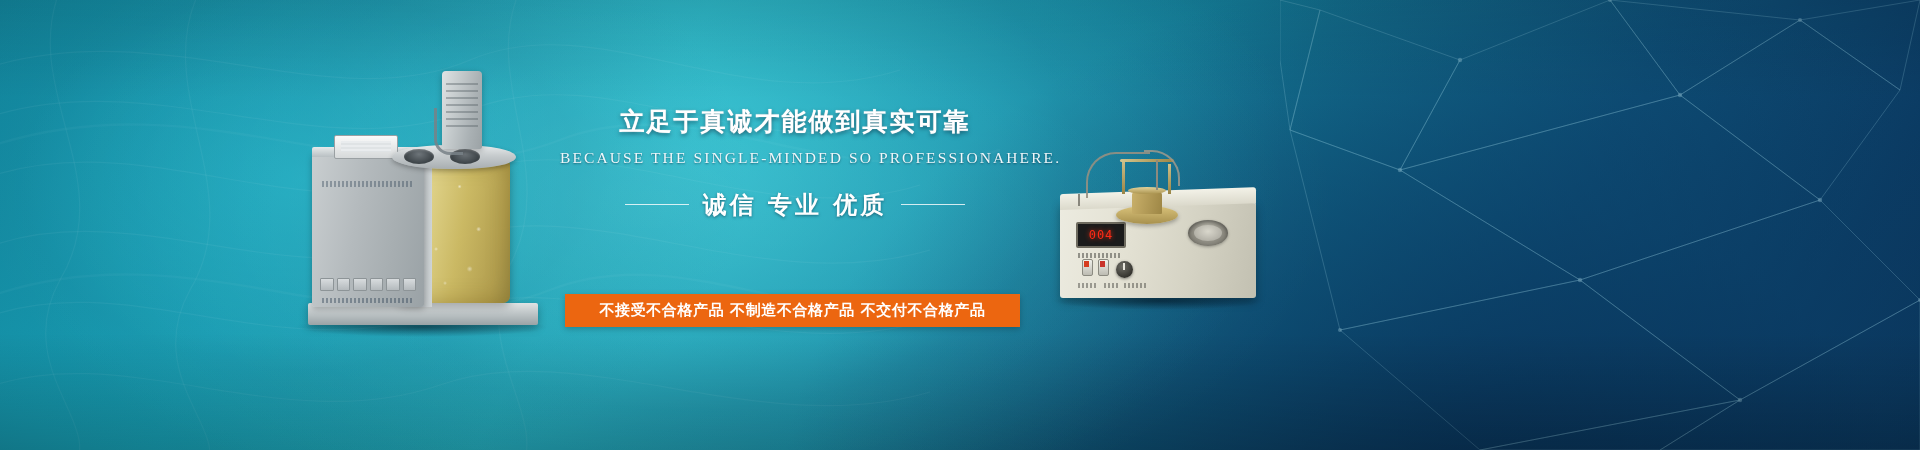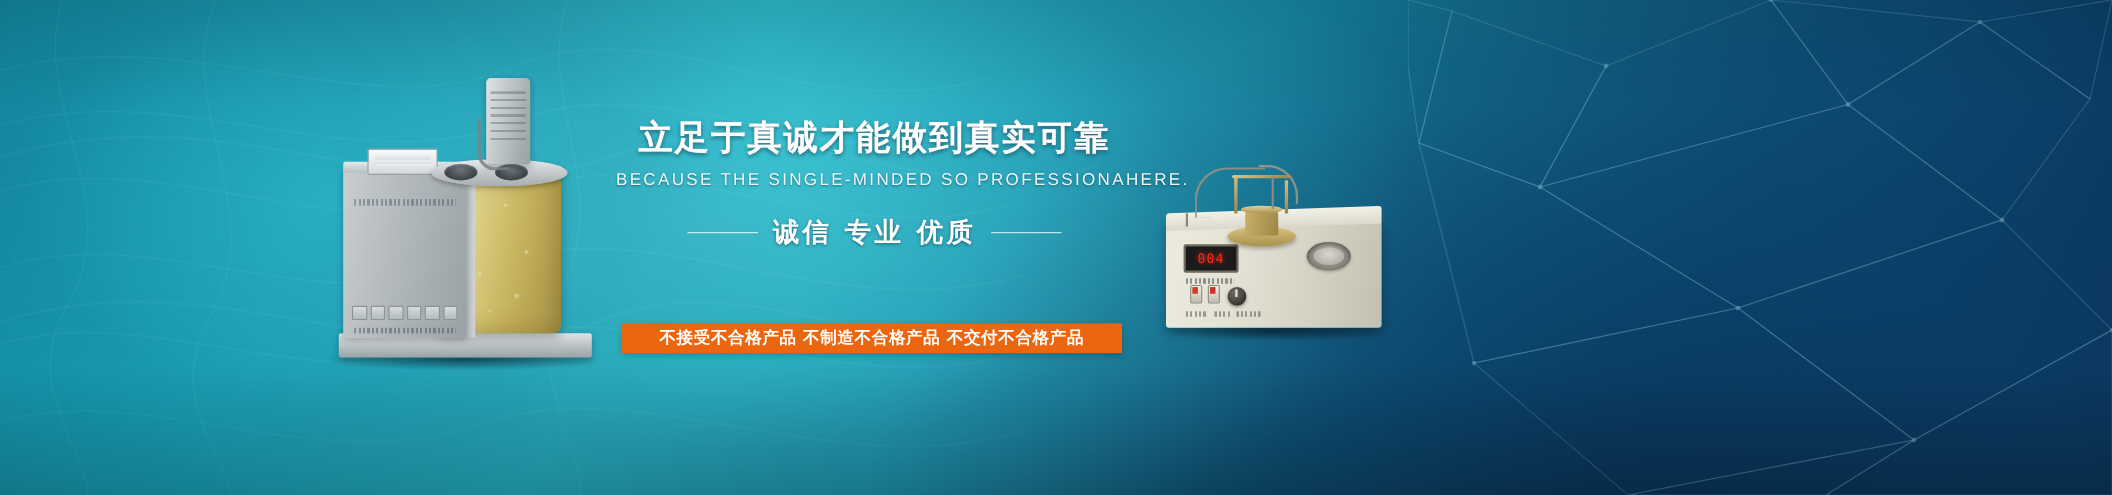--- a/index.html
+++ b/index.html
@@ -26,41 +26,41 @@
     position:absolute;inset:0;pointer-events:none;
     background:
       radial-gradient(ellipse 1100px 560px at 660px 200px, rgba(255,255,255,0.10) 0%, rgba(255,255,255,0) 62%),
       linear-gradient(180deg, rgba(0,0,0,0.10) 0%, rgba(0,0,0,0) 22%, rgba(0,0,0,0) 74%, rgba(0,0,0,0.22) 100%);
   }
 
   
   .copy{position:absolute;left:560px;top:108px;width:470px;text-align:center;z-index:40;}
   .headline{
     font-family:"DejaVu Sans","Liberation Sans",sans-serif;
-    font-size:31px;font-weight:bold;letter-spacing:2px;color:#ffffff;
+    font-size:25px;font-weight:bold;letter-spacing:2px;color:#ffffff;
     line-height:1.1;white-space:nowrap;
     text-shadow:0 2px 4px rgba(0,30,50,.55), 0 0 1px rgba(255,255,255,.9);
   }
   .subline{
     margin-top:13px;
-    font-family:Liberation Sans, sans-serif;
+    font-family:Liberation Serif, serif;
     font-size:15.5px;letter-spacing:2.1px;color:#eef7fa;white-space:nowrap;
     text-shadow:0 1px 2px rgba(0,30,50,.5);
   }
   .tagrow{
     margin-top:22px;display:flex;align-items:center;justify-content:center;gap:14px;white-space:nowrap;
   }
   .rule{width:64px;height:1px;background:rgba(255,255,255,.80);}
   .tagtext{
     font-family:"DejaVu Sans","Liberation Sans",sans-serif;
     font-size:24px;font-weight:bold;color:#ffffff;letter-spacing:3px;
     text-shadow:0 1px 3px rgba(0,30,50,.5);
   }
   .slogan{
-    position:absolute;left:565px;top:294px;width:455px;height:27px;
+    position:absolute;left:565px;top:294px;width:455px;height:33px;
     background:#ec6610;display:flex;align-items:center;justify-content:center;z-index:40;
     box-shadow:0 2px 6px rgba(0,0,0,.22);
   }
   .slogan span{
     font-family:"DejaVu Sans","Liberation Sans",sans-serif;
     font-size:15px;font-weight:bold;color:#ffffff;letter-spacing:.6px;white-space:nowrap;
   }
 
   
   .visco{position:absolute;left:300px;top:55px;width:245px;height:270px;z-index:30;}

